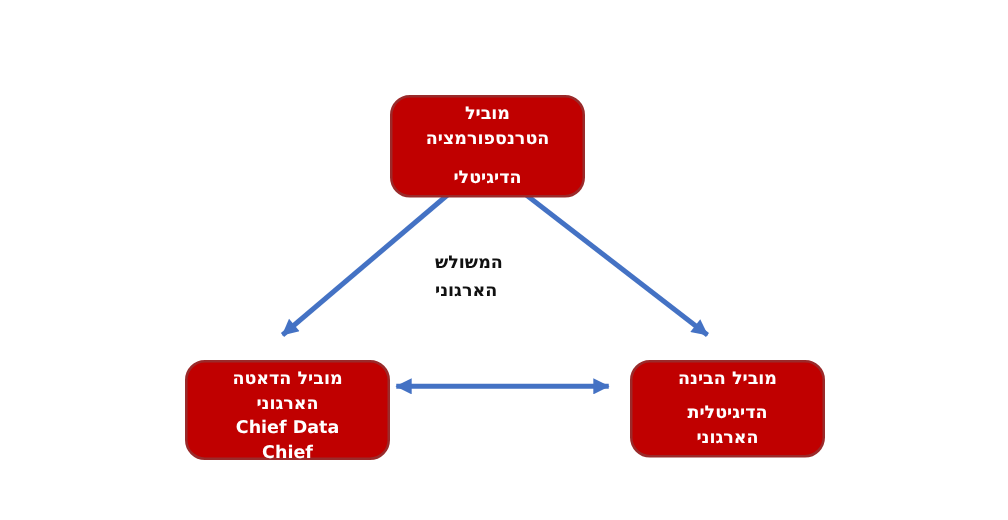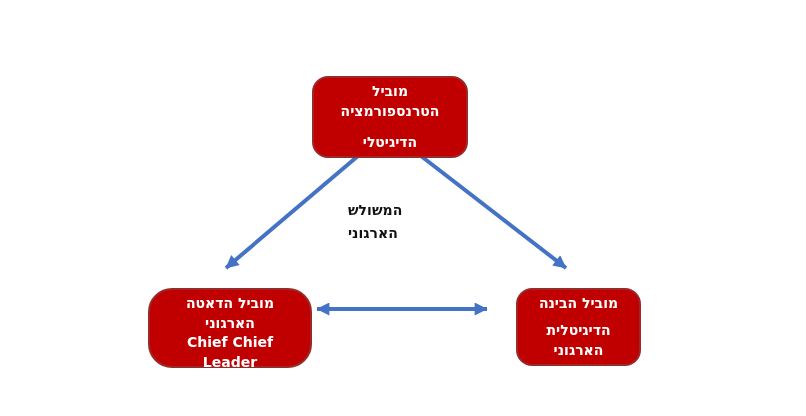--- a/index.html
+++ b/index.html
@@ -39,22 +39,22 @@
     display: flex;
     flex-direction: column;
     justify-content: space-between;
     align-items: center;
     font-size: 14px;
     line-height: 19.5px;
     padding: 4px 20px;
     margin-top: 18px;
   }
   .node-digital { left: 312px; top: 58px;  width: 156px; height: 82px; }
-  .node-data    { left: 148px; top: 270px; width: 164px; height: 80px; border-radius: 24px; }
-  .node-ai      { left: 516px; top: 270px; width: 125px; height: 78px; }
+  .node-data    { left: 148px; top: 270px; width: 164px; height: 80px; }
+  .node-ai      { left: 504px; top: 270px; width: 156px; height: 78px; }
   .center-label {
     position: absolute;
     left: 348px; top: 199px;
     width: 132px;
     text-align: left;
     color: var(--center-text, #111111);
     font-weight: bold;
     font-size: 14px;
     line-height: 23px;
   }
@@ -76,21 +76,21 @@
     <line x1="317" y1="309" x2="487" y2="309" marker-start="url(#ah)" marker-end="url(#ah)"></line>
   </svg>
 
   <div class="node node-digital">
     <div class="heb" lang="he">מוביל הטרנספורמציה</div>
     <div class="heb" lang="he">הדיגיטלי</div>
   </div>
 
   <div class="node node-data">
     <div class="heb" lang="he">מוביל הדאטה הארגוני</div>
-    <div>Chief Chief Leader</div>
+    <div>Chief Data Chief</div>
   </div>
 
   <div class="node node-ai">
     <div class="heb" lang="he">מוביל הבינה</div>
     <div class="heb" lang="he">הדיגיטלית הארגוני</div>
   </div>
 
   <div class="center-label">
     <div class="heb" lang="he">המשולש</div>
     <div class="heb" lang="he">הארגוני</div>

